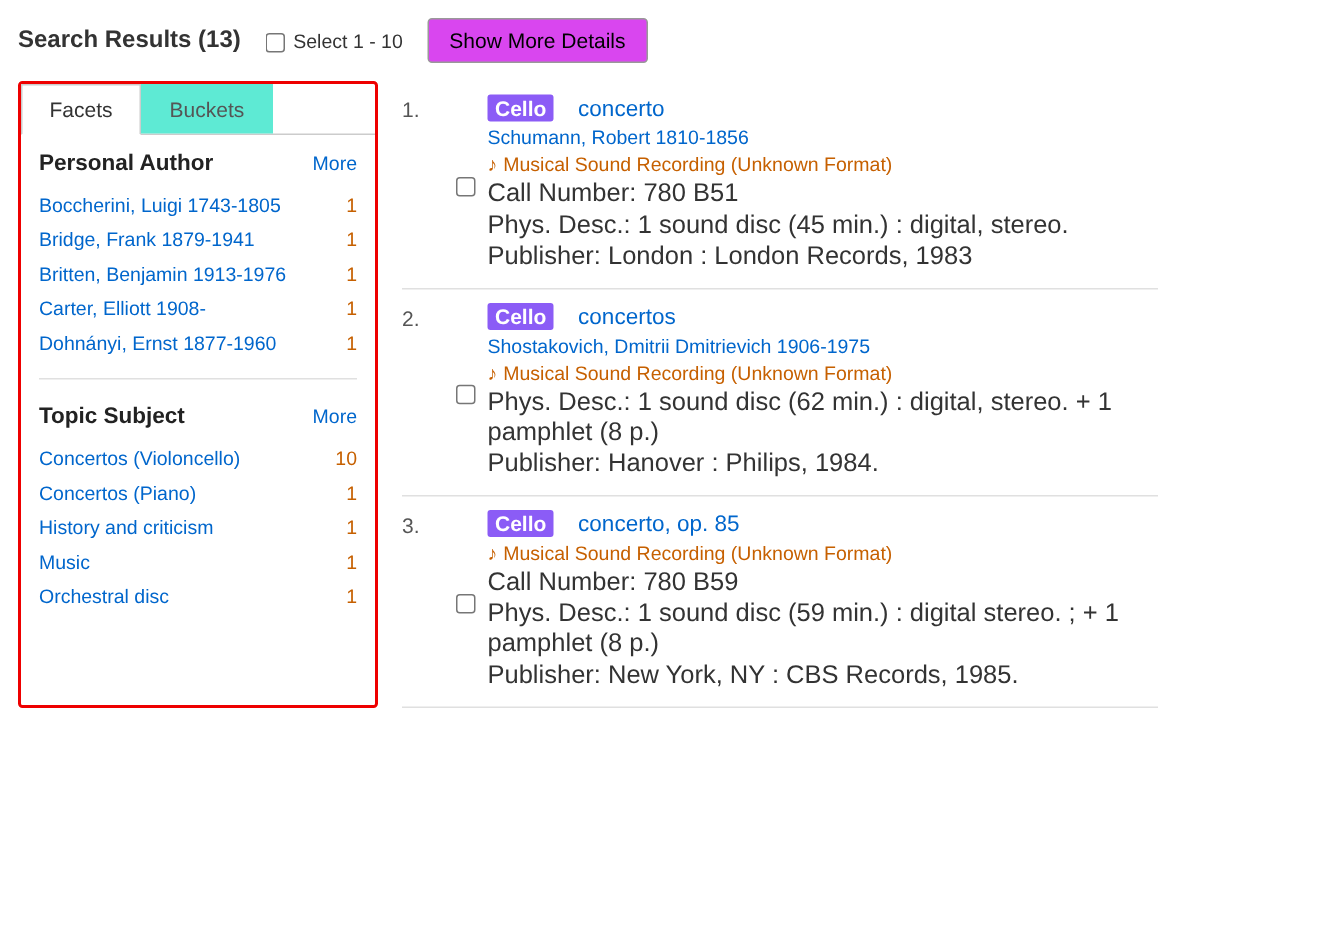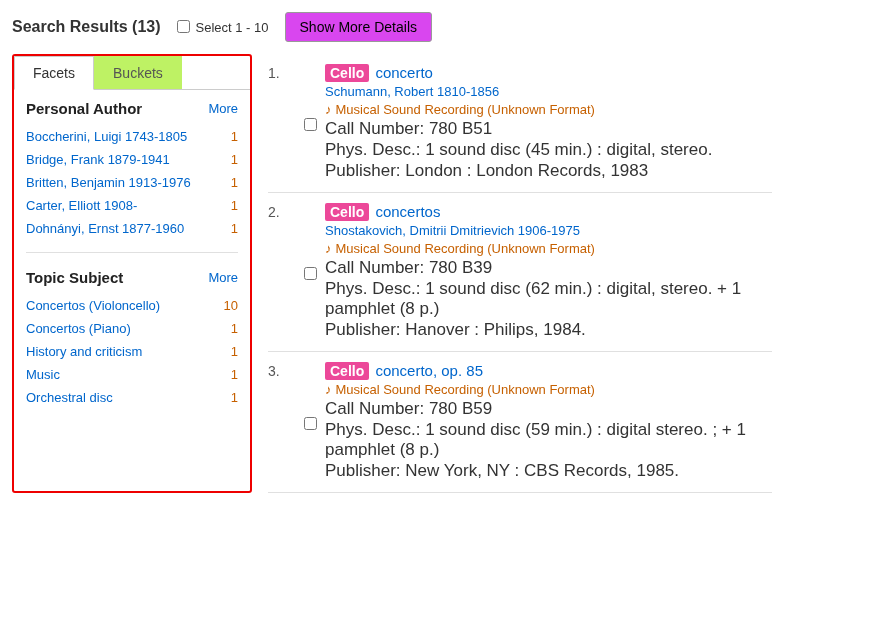--- a/index.html
+++ b/index.html
@@ -1,20 +1,20 @@
 <!DOCTYPE html>
 <html><head>
   <meta charset="utf-8">
   <style>
     * { box-sizing: border-box; margin: 0; padding: 0; }
     body { font-family: Arial, sans-serif; font-size: 14px; background: #fff; color: #333; }
     .page { display: flex; flex-direction: column; padding: 12px; width: 784px; min-height: 623px; }
     .header { display: flex; align-items: center; gap: 16px; margin-bottom: 12px; }
     .header-title { font-size: 16px; font-weight: bold; }
-    .select-label { display: flex; align-items: flex-start; gap: 6px; font-size: 13px; color: #333; }
+    .select-label { display: flex; align-items: flex-end; gap: 6px; font-size: 13px; color: #333; }
     .select-label input[type=checkbox] { margin: 0; }
     .show-more-btn {
       border: 1px solid #999;
       background: #d946ef;
       padding: 6px 14px;
       font-size: 14px;
       cursor: pointer;
       border-radius: 3px;
     }
     .content { display: flex; gap: 0; }
@@ -28,21 +28,21 @@
       margin-right: 16px;
       background: #fff;
     }
     .tabs { display: flex; border-bottom: 1px solid #ccc; }
     .tab {
       padding: 8px 18px;
       cursor: pointer;
       font-size: 14px;
       border: 1px solid transparent;
       border-bottom: none;
-      background: #bef264;
+      background: #5eead4;
       color: #555;
     }
     .tab.active {
       background: #fff;
       border-color: #ccc;
       border-bottom: 1px solid #fff;
       margin-bottom: -1px;
       color: #333;
     }
     .facet-section { padding: 10px 12px 6px 12px; }
@@ -70,27 +70,27 @@
       display: flex;
       padding: 10px 0;
       border-bottom: 1px solid #e0e0e0;
       gap: 8px;
     }
     .result-number { min-width: 28px; font-size: 14px; color: #555; padding-top: 1px; }
     .result-checkbox { margin-top: 3px; }
     .result-body { flex: 1; }
     .result-title { font-size: 15px; margin-bottom: 3px; }
     .cello-badge {
-      background: #ec4899;
+      background: #8b5cf6;
       color: #fff;
       font-weight: bold;
       padding: 1px 5px;
       border-radius: 2px;
       font-size: 14px;
-      margin-right: 2px;
+      margin-right: 12px;
     }
     .result-title-text { color: #0066cc; font-size: 15px; }
     .result-author { color: #0066cc; font-size: 13px; margin-bottom: 3px; }
     .result-format { color: #c66000; font-size: 13px; margin-bottom: 2px; display: flex; align-items: center; gap: 4px; }
     .music-icon { color: #c66000; font-size: 13px; }
     .result-detail { font-size: 17px; color: #333; margin-bottom: 1px; }
   </style>
 </head>
 <body>
 
@@ -198,21 +198,20 @@
             <span class="cello-badge">Cello</span>
             <a class="result-title-text">concertos</a>
           </div>
           <div class="result-author">
             <a style="color:#0066cc;text-decoration:none;">Shostakovich, Dmitrii Dmitrievich 1906-1975</a>
           </div>
           <div class="result-format">
             <span class="music-icon">♪</span>
             <span>Musical Sound Recording (Unknown Format)</span>
           </div>
-          <div class="result-detail">Call Number: 780 B39</div>
           <div class="result-detail">Phys. Desc.: 1 sound disc (62 min.) : digital, stereo. + 1 pamphlet (8 p.)</div>
           <div class="result-detail">Publisher: Hanover : Philips, 1984.</div>
         </div>
       </div>
 
       <div class="result-item">
         <span class="result-number">3.</span>
         <input type="checkbox" class="result-checkbox" style="">
         <div class="result-body">
           <div class="result-title">

